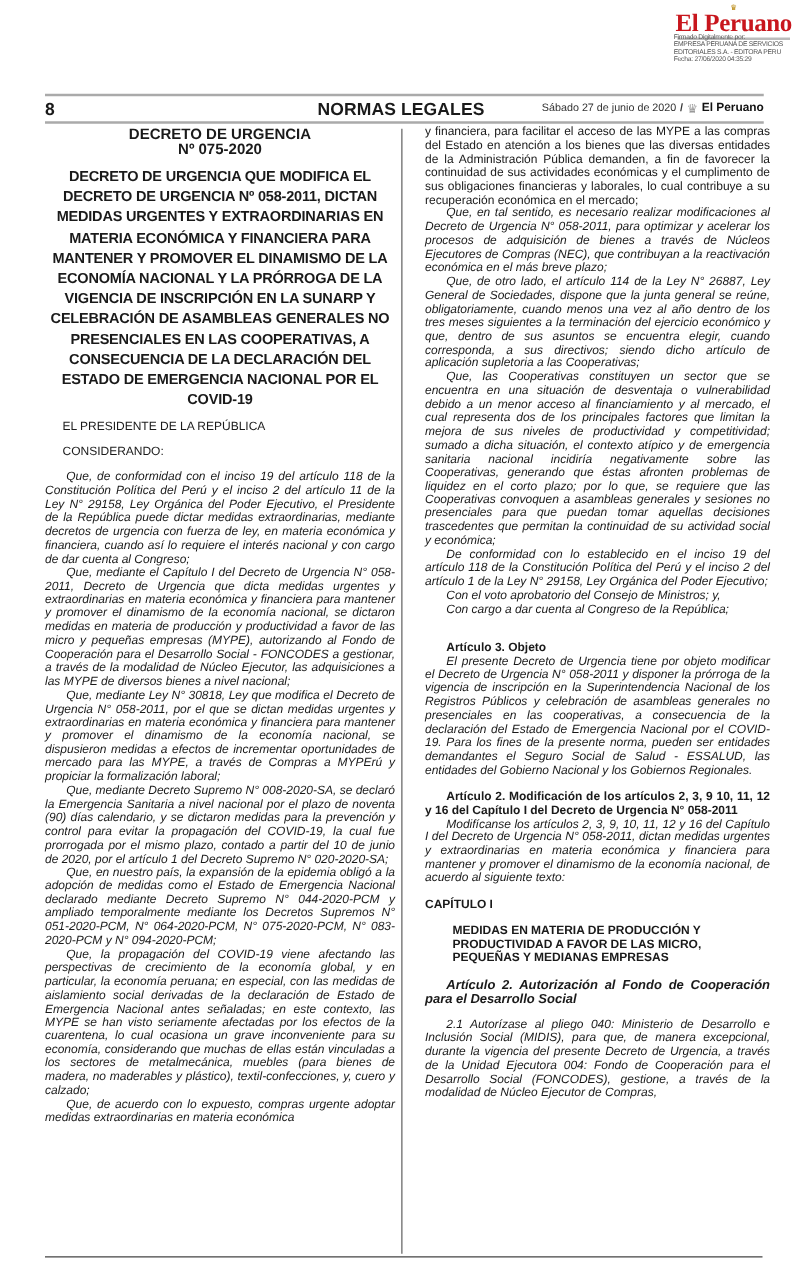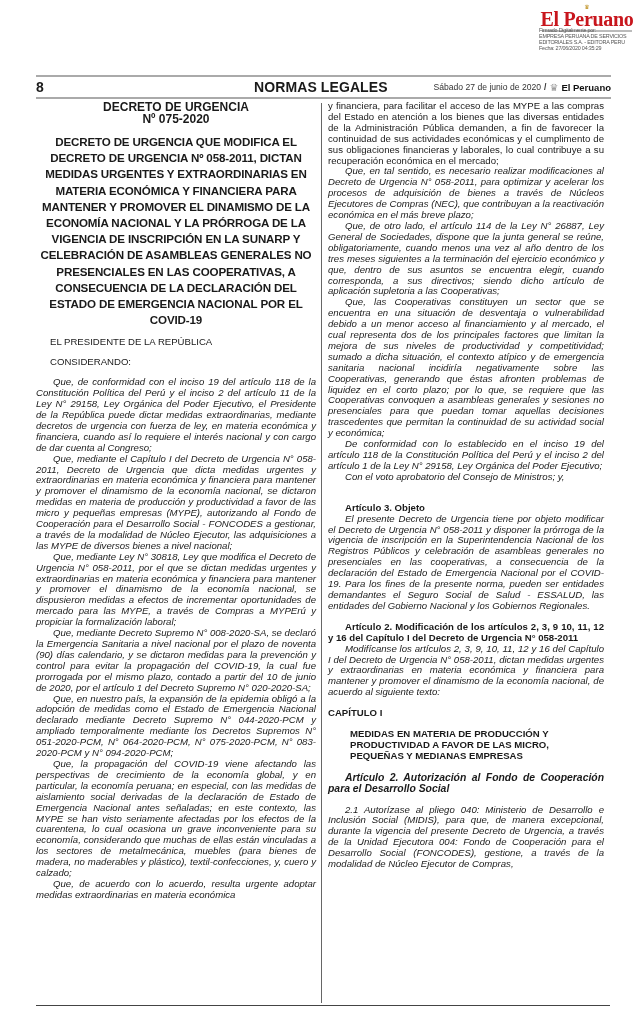--- a/index.html
+++ b/index.html
@@ -20,21 +20,21 @@
   .pageno { font-weight: bold; font-size: 14px; width: 40px; }
   .section { position: absolute; left: 218px; font-weight: bold; font-size: 14px; letter-spacing: 0.1px; }
   .dateline { position: absolute; right: 0; font-size: 8.6px; color: #333; display: flex; gap: 3px; }
   .dateline .slash { font-weight: bold; }
   .dateline .crest { font-size: 10px; color: #999; }
   .dateline .pub { font-weight: bold; font-size: 9.5px; color: #111; }
 
   
   .col { position: absolute; top: 101px; font-size: 9.6px; line-height: 10.9px; text-align: justify; }
   .col-left { left: 36px; width: 280px; }
-  .col-right { left: 328px; width: 276px; }
+  .col-right { left: 340px; width: 276px; }
   .divider { position: absolute; left: 321px; top: 103px; width: 1px; height: 900px; background: #666; }
   .bottom-rule { position: absolute; left: 36px; top: 1005px; width: 574px; height: 1px; background: #444; }
 
   .dtitle { text-align: center; font-weight: bold; font-size: 12px; line-height: 12px; font-family: "Liberation Sans Narrow", "Liberation Sans", sans-serif; }
   .dheadline { text-align: center; font-weight: bold; font-size: 11.6px; line-height: 16.2px; margin-top: 9px; letter-spacing: -0.15px; }
   .plain { margin-top: 9px; padding-left: 14px; text-align: left; }
   p.par { text-indent: 17px; font-style: italic; }
   .gap { height: 10px; }
   .art { font-weight: bold; text-indent: 17px; }
   .cap { text-align: left; font-weight: bold; }
@@ -74,32 +74,33 @@
   <div class="dtitle">Nº 075-2020</div>
   <div class="dheadline">DECRETO DE URGENCIA QUE MODIFICA EL DECRETO DE URGENCIA Nº 058-2011, DICTAN MEDIDAS URGENTES Y EXTRAORDINARIAS EN MATERIA ECONÓMICA Y FINANCIERA PARA MANTENER Y PROMOVER EL DINAMISMO DE LA ECONOMÍA NACIONAL Y LA PRÓRROGA DE LA VIGENCIA DE INSCRIPCIÓN EN LA SUNARP Y CELEBRACIÓN DE ASAMBLEAS GENERALES NO PRESENCIALES EN LAS COOPERATIVAS, A CONSECUENCIA DE LA DECLARACIÓN DEL ESTADO DE EMERGENCIA NACIONAL POR EL COVID-19</div>
   <div class="plain">EL PRESIDENTE DE LA REPÚBLICA</div>
   <div class="plain" style="margin-bottom:9px">CONSIDERANDO:</div>
   <p class="par">Que, de conformidad con el inciso 19 del artículo 118 de la Constitución Política del Perú y el inciso 2 del artículo 11 de la Ley N° 29158, Ley Orgánica del Poder Ejecutivo, el Presidente de la República puede dictar medidas extraordinarias, mediante decretos de urgencia con fuerza de ley, en materia económica y financiera, cuando así lo requiere el interés nacional y con cargo de dar cuenta al Congreso;</p>
   <p class="par">Que, mediante el Capítulo I del Decreto de Urgencia N° 058-2011, Decreto de Urgencia que dicta medidas urgentes y extraordinarias en materia económica y financiera para mantener y promover el dinamismo de la economía nacional, se dictaron medidas en materia de producción y productividad a favor de las micro y pequeñas empresas (MYPE), autorizando al Fondo de Cooperación para el Desarrollo Social - FONCODES a gestionar, a través de la modalidad de Núcleo Ejecutor, las adquisiciones a las MYPE de diversos bienes a nivel nacional;</p>
   <p class="par">Que, mediante Ley N° 30818, Ley que modifica el Decreto de Urgencia N° 058-2011, por el que se dictan medidas urgentes y extraordinarias en materia económica y financiera para mantener y promover el dinamismo de la economía nacional, se dispusieron medidas a efectos de incrementar oportunidades de mercado para las MYPE, a través de Compras a MYPErú y propiciar la formalización laboral;</p>
   <p class="par">Que, mediante Decreto Supremo N° 008-2020-SA, se declaró la Emergencia Sanitaria a nivel nacional por el plazo de noventa (90) días calendario, y se dictaron medidas para la prevención y control para evitar la propagación del COVID-19, la cual fue prorrogada por el mismo plazo, contado a partir del 10 de junio de 2020, por el artículo 1 del Decreto Supremo N° 020-2020-SA;</p>
   <p class="par">Que, en nuestro país, la expansión de la epidemia obligó a la adopción de medidas como el Estado de Emergencia Nacional declarado mediante Decreto Supremo N° 044-2020-PCM y ampliado temporalmente mediante los Decretos Supremos N° 051-2020-PCM, N° 064-2020-PCM, N° 075-2020-PCM, N° 083-2020-PCM y N° 094-2020-PCM;</p>
   <p class="par">Que, la propagación del COVID-19 viene afectando las perspectivas de crecimiento de la economía global, y en particular, la economía peruana; en especial, con las medidas de aislamiento social derivadas de la declaración de Estado de Emergencia Nacional antes señaladas; en este contexto, las MYPE se han visto seriamente afectadas por los efectos de la cuarentena, lo cual ocasiona un grave inconveniente para su economía, considerando que muchas de ellas están vinculadas a los sectores de metalmecánica, muebles (para bienes de madera, no maderables y plástico), textil-confecciones, y, cuero y calzado;</p>
-  <p class="par">Que, de acuerdo con lo acuerdo, resulta urgente adoptar medidas extraordinarias en materia económica</p>
+  <p class="par">Que, de acuerdo con lo expuesto, compras urgente adoptar medidas extraordinarias en materia económica</p>
 </div>
 
 <div class="divider"></div>
 
 <div class="col col-right">
   <p>y financiera, para facilitar el acceso de las MYPE a las compras del Estado en atención a los bienes que las diversas entidades de la Administración Pública demanden, a fin de favorecer la continuidad de sus actividades económicas y el cumplimento de sus obligaciones financieras y laborales, lo cual contribuye a su recuperación económica en el mercado;</p>
   <p class="par">Que, en tal sentido, es necesario realizar modificaciones al Decreto de Urgencia N° 058-2011, para optimizar y acelerar los procesos de adquisición de bienes a través de Núcleos Ejecutores de Compras (NEC), que contribuyan a la reactivación económica en el más breve plazo;</p>
   <p class="par">Que, de otro lado, el artículo 114 de la Ley N° 26887, Ley General de Sociedades, dispone que la junta general se reúne, obligatoriamente, cuando menos una vez al año dentro de los tres meses siguientes a la terminación del ejercicio económico y que, dentro de sus asuntos se encuentra elegir, cuando corresponda, a sus directivos; siendo dicho artículo de aplicación supletoria a las Cooperativas;</p>
   <p class="par">Que, las Cooperativas constituyen un sector que se encuentra en una situación de desventaja o vulnerabilidad debido a un menor acceso al financiamiento y al mercado, el cual representa dos de los principales factores que limitan la mejora de sus niveles de productividad y competitividad; sumado a dicha situación, el contexto atípico y de emergencia sanitaria nacional incidiría negativamente sobre las Cooperativas, generando que éstas afronten problemas de liquidez en el corto plazo; por lo que, se requiere que las Cooperativas convoquen a asambleas generales y sesiones no presenciales para que puedan tomar aquellas decisiones trascedentes que permitan la continuidad de su actividad social y económica;</p>
   <p class="par">De conformidad con lo establecido en el inciso 19 del artículo 118 de la Constitución Política del Perú y el inciso 2 del artículo 1 de la Ley N° 29158, Ley Orgánica del Poder Ejecutivo;</p>
   <p class="par">Con el voto aprobatorio del Consejo de Ministros; y,</p>
+  <p class="par">Con cargo a dar cuenta al Congreso de la República;</p>
   <div class="gap"></div>
   <div class="gap"></div>
   <p class="art">Artículo 3. Objeto</p>
   <p class="par">El presente Decreto de Urgencia tiene por objeto modificar el Decreto de Urgencia N° 058-2011 y disponer la prórroga de la vigencia de inscripción en la Superintendencia Nacional de los Registros Públicos y celebración de asambleas generales no presenciales en las cooperativas, a consecuencia de la declaración del Estado de Emergencia Nacional por el COVID-19. Para los fines de la presente norma, pueden ser entidades demandantes el Seguro Social de Salud - ESSALUD, las entidades del Gobierno Nacional y los Gobiernos Regionales.</p>
   <div class="gap"></div>
   <p class="art">Artículo 2. Modificación de los artículos 2, 3, 9 10, 11, 12 y 16 del Capítulo I del Decreto de Urgencia N° 058-2011</p>
   <p class="par">Modifícanse los artículos 2, 3, 9, 10, 11, 12 y 16 del Capítulo I del Decreto de Urgencia N° 058-2011, dictan medidas urgentes y extraordinarias en materia económica y financiera para mantener y promover el dinamismo de la economía nacional, de acuerdo al siguiente texto:</p>
   <div class="gap"></div>
   <p class="cap">CAPÍTULO I</p>
   <div class="gap"></div>

